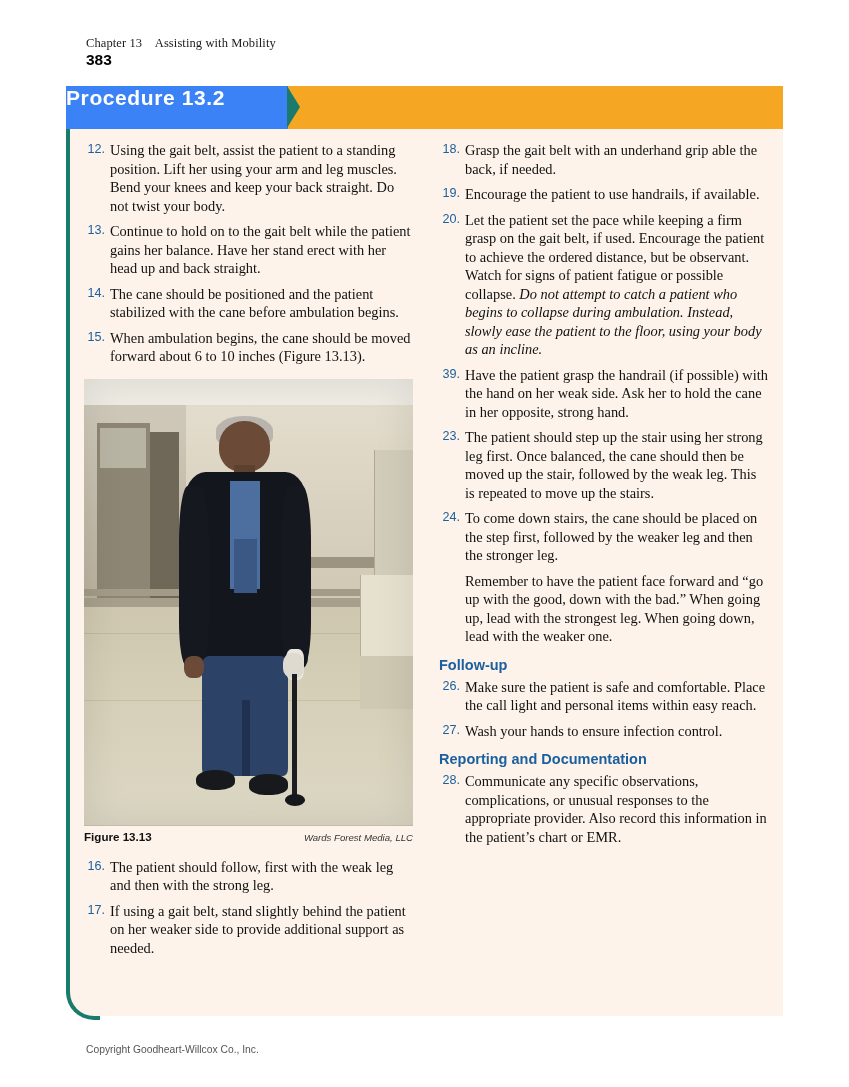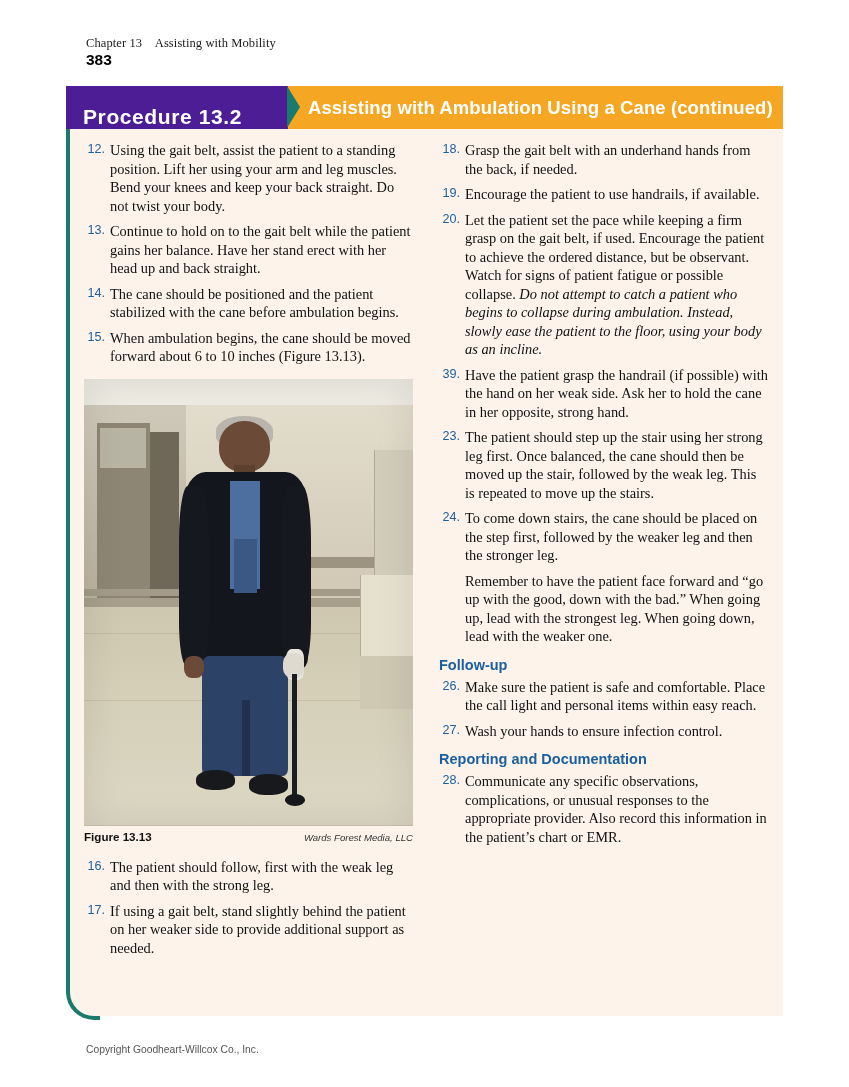--- a/index.html
+++ b/index.html
@@ -82,25 +82,24 @@
   
   .proc-header {
     position: absolute;
     left: 0;
     top: 0;
     width: 717px;
     height: 43px;
     display: flex;
   }
   .proc-header-left {
-    background: #4c1d95;
+    background: #3b82f6;
     width: 222px;
     display: flex;
-    align-items: flex-end;
-    padding-left: 17px;
+    align-items: flex-start;
     box-sizing: border-box;
   }
   .proc-header-left span {
     font-family: "Liberation Sans", sans-serif;
     font-weight: bold;
     font-size: 21px;
     color: #ffffff;
     letter-spacing: 0.6px;
   }
   .proc-header-right {
@@ -283,21 +282,20 @@
 <div class="page-frame">
   <div class="tint-panel"></div>
   <div class="left-rule"></div>
 
   <div class="proc-header">
     <div class="proc-header-left">
       <span>Procedure 13.2</span>
     </div>
     <div class="proc-header-right">
       <div class="header-notch"></div>
-      <span>Assisting with Ambulation Using a Cane (continued)</span>
     </div>
   </div>
 
   <div class="cols">
 
     <div class="col">
       <ol class="steps">
         <li>
           <span class="num">12.</span>
           <span class="step-text">Using the gait belt, assist the patient to a standing position. Lift her using your arm and leg muscles. Bend your knees and keep your back straight. Do not twist your body.</span>
@@ -375,21 +373,21 @@
           <span class="num">17.</span>
           <span class="step-text">If using a gait belt, stand slightly behind the patient on her weaker side to provide additional support as needed.</span>
         </li>
       </ol>
     </div>
 
     <div class="col">
       <ol class="steps">
         <li>
           <span class="num">18.</span>
-          <span class="step-text">Grasp the gait belt with an underhand hands from the back, if needed.</span>
+          <span class="step-text">Grasp the gait belt with an underhand grip able the back, if needed.</span>
         </li>
         <li>
           <span class="num">19.</span>
           <span class="step-text">Encourage the patient to use handrails, if available.</span>
         </li>
         <li>
           <span class="num">20.</span>
           <span class="step-text">Let the patient set the pace while keeping a firm grasp on the gait belt, if used. Encourage the patient to achieve the ordered distance, but be observant. Watch for signs of patient fatigue or possible collapse. </span><i>Do not attempt to catch a patient who begins to collapse during ambulation. Instead, slowly ease the patient to the floor, using your body as an incline.</i>
         </li>
         <li>

